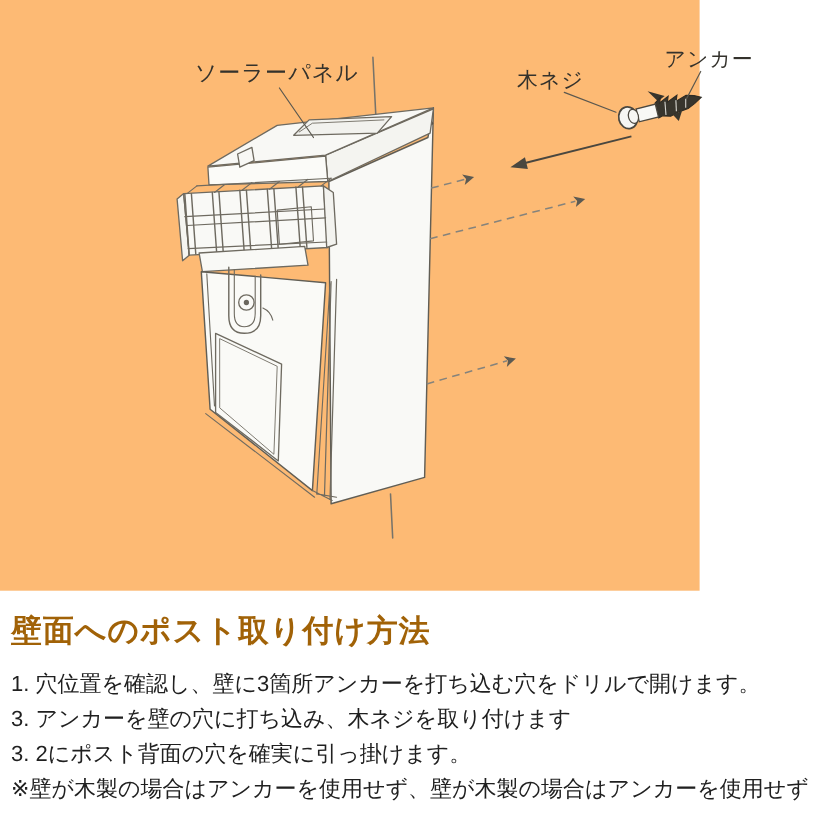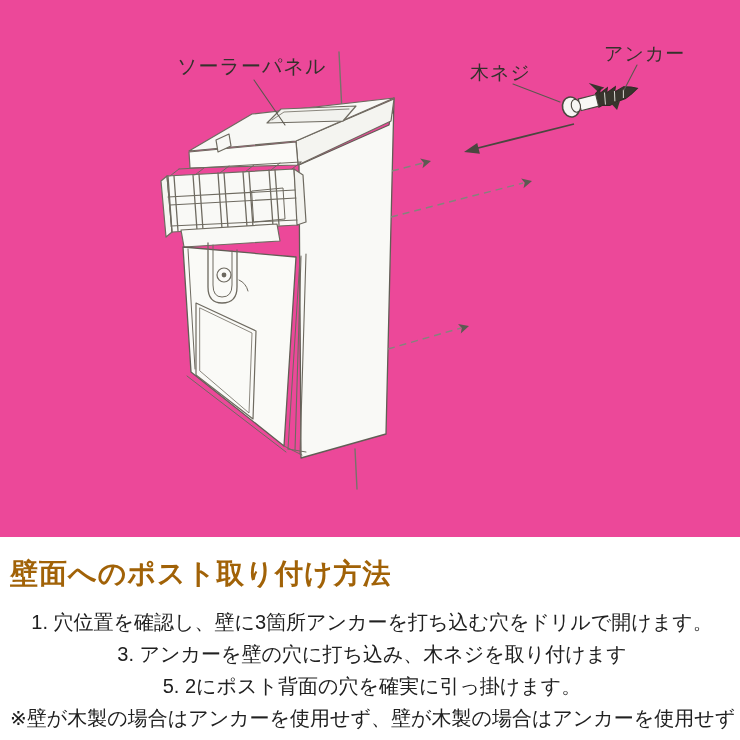--- a/index.html
+++ b/index.html
@@ -2,41 +2,40 @@
 <html><head>
 <meta charset="utf-8">
 <style>
   html,body{margin:0;padding:0;}
   body{
     width:740px;height:740px;position:relative;background:#ffffff;
     font-family:"Liberation Sans","DejaVu Sans",sans-serif;
     overflow:hidden;
   }
   .diagram-area{
-    position:absolute;left:0;top:0;width:740px;height:537px;
-    background:#ec4899;
+    position:absolute;left:0;top:0;width:636px;height:537px;
+    background:#fdba74;
   }
   .diagram-area svg{display:block;}
   .svg-label{
     fill:#34322c;font-size:20px;font-weight:500;letter-spacing:1px;
     font-family:"Liberation Sans","DejaVu Sans",sans-serif;
   }
   .svg-label.small{font-size:19px;}
   .text-area{
     position:absolute;left:10px;top:554px;width:724px;
   }
   .sheet-title{
     margin:0;font-size:28px;line-height:40px;font-weight:600;
     letter-spacing:1px;color:#a16207;
   }
   .steps{margin-top:12px;}
   .step{
     margin:0;font-size:20px;line-height:32px;color:#202020;
     white-space:nowrap;
-    text-align:center;
   }
 </style>
 </head>
 <body>
 
 <div class="diagram-area">
   <svg width="740" height="537" viewBox="0 0 740 537">
 
     <g stroke="#76736a" stroke-width="1.4" stroke-linecap="round">
       <line x1="339" y1="52" x2="342" y2="112"></line>
@@ -150,16 +149,16 @@
     <text class="svg-label small" x="470" y="79">木ネジ</text>
     <text class="svg-label small" x="604" y="60">アンカー</text>
   </svg>
 </div>
 
 <div class="text-area">
   <h1 class="sheet-title">壁面へのポスト取り付け方法</h1>
   <div class="steps">
     <p class="step">1. 穴位置を確認し、壁に3箇所アンカーを打ち込む穴をドリルで開けます。</p>
     <p class="step">3. アンカーを壁の穴に打ち込み、木ネジを取り付けます</p>
-    <p class="step">5. 2にポスト背面の穴を確実に引っ掛けます。</p>
+    <p class="step">3. 2にポスト背面の穴を確実に引っ掛けます。</p>
     <p class="step">※壁が木製の場合はアンカーを使用せず、壁が木製の場合はアンカーを使用せず</p>
   </div>
 </div>
 
 </body></html>

